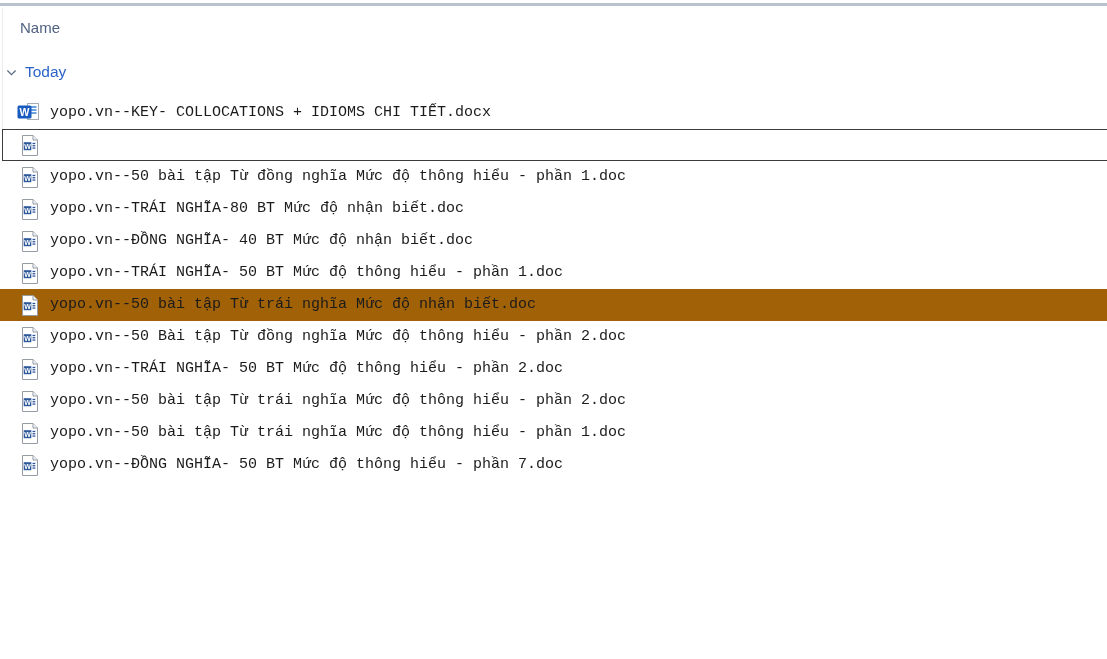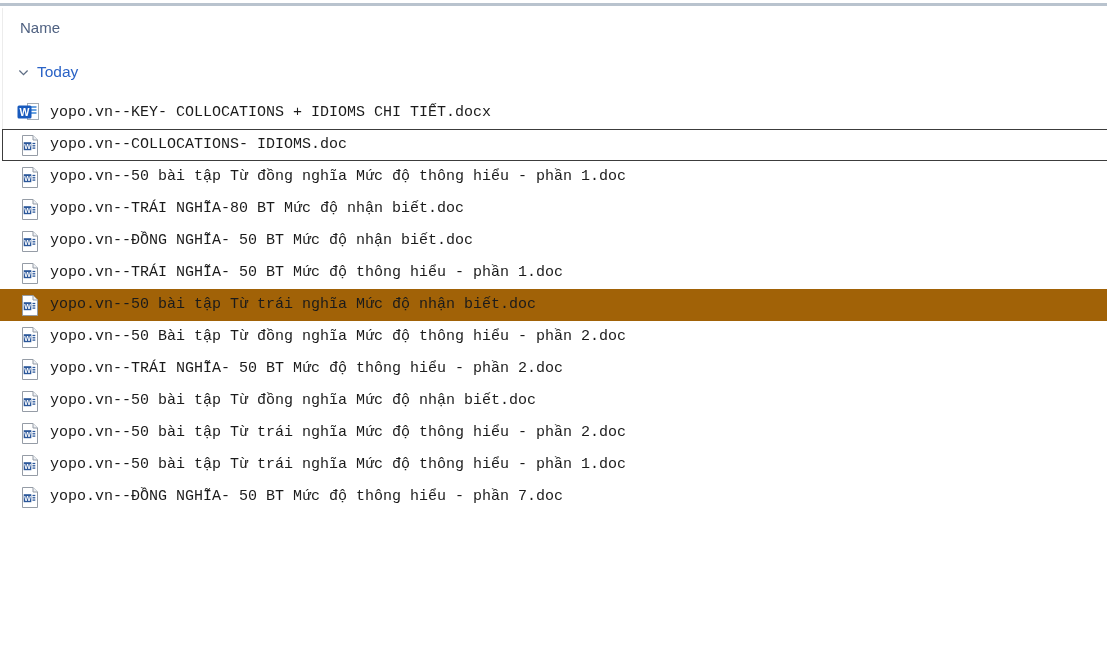--- a/index.html
+++ b/index.html
@@ -5,21 +5,21 @@
   * { margin:0; padding:0; box-sizing:border-box; }
   html,body { width:1107px; height:659px; background:#ffffff; overflow:hidden;
               font-family:"Liberation Sans","DejaVu Sans",sans-serif; }
   .stage { position:relative; width:922px; height:659px; background:#fff; }
 
   .top-line { position:absolute; top:3px; left:0; width:1107px; height:3px; background:#b9c3ce; }
   .left-line { position:absolute; top:8px; left:2px; width:1px; height:152px; background:#ececec; }
 
   .col-header { position:absolute; top:19px; left:20px; font-size:15px; color:#4f6181; cursor:default; }
 
-  .group-header { position:absolute; top:63px; left:16px; display:flex; align-items:center; gap:7px;
+  .group-header { position:absolute; top:63px; left:4px; display:flex; align-items:center; gap:7px;
                   color:#2b63c6; font-size:15.5px; cursor:default; }
   .chev { display:inline-flex; width:14px; height:14px; align-items:center; justify-content:center; }
 
   .rows { position:absolute; top:97px; left:0; width:1107px; }
   .row { position:relative; height:32px; display:flex; align-items:center; padding-left:17px;
          font-size:15px; color:#1b1b1b; white-space:nowrap; }
   .row .icon { width:24px; height:23px; margin-right:9px; display:inline-flex;
                align-items:center; justify-content:center; flex:0 0 auto; }
   .row .label { line-height:32px;font-family:Liberation Mono, monospace; }
   .row.selected { background:#a16207; }
@@ -65,21 +65,20 @@
           <svg width="21" height="23" viewBox="0 0 21 23">
     <path d="M3.5 1.5 h10.5 l4.5 4.5 v15.5 h-15 z" fill="#ffffff" stroke="#959ca6" stroke-width="1"></path>
     <path d="M14 1.5 v4.5 h4.5" fill="#eef1f5" stroke="#959ca6" stroke-width="1"></path>
     <rect x="4.7" y="8.2" width="7.6" height="8" fill="#2b579a"></rect>
     <text x="8.5" y="14.6" text-anchor="middle" font-size="7" font-weight="bold" fill="#ffffff" font-family="Liberation Sans, sans-serif">W</text>
     <line x1="13.5" y1="9.5" x2="16.3" y2="9.5" stroke="#2b579a" stroke-width="1.3"></line>
     <line x1="13.5" y1="11.8" x2="16.3" y2="11.8" stroke="#2b579a" stroke-width="1.3"></line>
     <line x1="13.5" y1="14.1" x2="16.3" y2="14.1" stroke="#2b579a" stroke-width="1.3"></line>
   </svg>
         </span>
-    <span class="label">yopo.vn--COLLOCATIONS- IDIOMS.doc</span>
   </div>
 
   <div class="row">
     <span class="icon">
           <svg width="21" height="23" viewBox="0 0 21 23">
     <path d="M3.5 1.5 h10.5 l4.5 4.5 v15.5 h-15 z" fill="#ffffff" stroke="#959ca6" stroke-width="1"></path>
     <path d="M14 1.5 v4.5 h4.5" fill="#eef1f5" stroke="#959ca6" stroke-width="1"></path>
     <rect x="4.7" y="8.2" width="7.6" height="8" fill="#2b579a"></rect>
     <text x="8.5" y="14.6" text-anchor="middle" font-size="7" font-weight="bold" fill="#ffffff" font-family="Liberation Sans, sans-serif">W</text>
     <line x1="13.5" y1="9.5" x2="16.3" y2="9.5" stroke="#2b579a" stroke-width="1.3"></line>
@@ -111,21 +110,21 @@
           <svg width="21" height="23" viewBox="0 0 21 23">
     <path d="M3.5 1.5 h10.5 l4.5 4.5 v15.5 h-15 z" fill="#ffffff" stroke="#959ca6" stroke-width="1"></path>
     <path d="M14 1.5 v4.5 h4.5" fill="#eef1f5" stroke="#959ca6" stroke-width="1"></path>
     <rect x="4.7" y="8.2" width="7.6" height="8" fill="#2b579a"></rect>
     <text x="8.5" y="14.6" text-anchor="middle" font-size="7" font-weight="bold" fill="#ffffff" font-family="Liberation Sans, sans-serif">W</text>
     <line x1="13.5" y1="9.5" x2="16.3" y2="9.5" stroke="#2b579a" stroke-width="1.3"></line>
     <line x1="13.5" y1="11.8" x2="16.3" y2="11.8" stroke="#2b579a" stroke-width="1.3"></line>
     <line x1="13.5" y1="14.1" x2="16.3" y2="14.1" stroke="#2b579a" stroke-width="1.3"></line>
   </svg>
         </span>
-    <span class="label">yopo.vn--ĐỒNG NGHĨA- 50 BT Mức độ nhận biết.doc</span>
+    <span class="label">yopo.vn--ĐỒNG NGHĨA- 40 BT Mức độ nhận biết.doc</span>
   </div>
 
   <div class="row">
     <span class="icon">
           <svg width="21" height="23" viewBox="0 0 21 23">
     <path d="M3.5 1.5 h10.5 l4.5 4.5 v15.5 h-15 z" fill="#ffffff" stroke="#959ca6" stroke-width="1"></path>
     <path d="M14 1.5 v4.5 h4.5" fill="#eef1f5" stroke="#959ca6" stroke-width="1"></path>
     <rect x="4.7" y="8.2" width="7.6" height="8" fill="#2b579a"></rect>
     <text x="8.5" y="14.6" text-anchor="middle" font-size="7" font-weight="bold" fill="#ffffff" font-family="Liberation Sans, sans-serif">W</text>
     <line x1="13.5" y1="9.5" x2="16.3" y2="9.5" stroke="#2b579a" stroke-width="1.3"></line>
@@ -174,34 +173,20 @@
     <rect x="4.7" y="8.2" width="7.6" height="8" fill="#2b579a"></rect>
     <text x="8.5" y="14.6" text-anchor="middle" font-size="7" font-weight="bold" fill="#ffffff" font-family="Liberation Sans, sans-serif">W</text>
     <line x1="13.5" y1="9.5" x2="16.3" y2="9.5" stroke="#2b579a" stroke-width="1.3"></line>
     <line x1="13.5" y1="11.8" x2="16.3" y2="11.8" stroke="#2b579a" stroke-width="1.3"></line>
     <line x1="13.5" y1="14.1" x2="16.3" y2="14.1" stroke="#2b579a" stroke-width="1.3"></line>
   </svg>
         </span>
     <span class="label">yopo.vn--TRÁI NGHĨA- 50 BT Mức độ thông hiểu - phần 2.doc</span>
   </div>
 
-  <div class="row">
-    <span class="icon">
-          <svg width="21" height="23" viewBox="0 0 21 23">
-    <path d="M3.5 1.5 h10.5 l4.5 4.5 v15.5 h-15 z" fill="#ffffff" stroke="#959ca6" stroke-width="1"></path>
-    <path d="M14 1.5 v4.5 h4.5" fill="#eef1f5" stroke="#959ca6" stroke-width="1"></path>
-    <rect x="4.7" y="8.2" width="7.6" height="8" fill="#2b579a"></rect>
-    <text x="8.5" y="14.6" text-anchor="middle" font-size="7" font-weight="bold" fill="#ffffff" font-family="Liberation Sans, sans-serif">W</text>
-    <line x1="13.5" y1="9.5" x2="16.3" y2="9.5" stroke="#2b579a" stroke-width="1.3"></line>
-    <line x1="13.5" y1="11.8" x2="16.3" y2="11.8" stroke="#2b579a" stroke-width="1.3"></line>
-    <line x1="13.5" y1="14.1" x2="16.3" y2="14.1" stroke="#2b579a" stroke-width="1.3"></line>
-  </svg>
-        </span>
-    <span class="label">yopo.vn--50 bài tập Từ đồng nghĩa Mức độ nhận biết.doc</span>
-  </div>
 
   <div class="row">
     <span class="icon">
           <svg width="21" height="23" viewBox="0 0 21 23">
     <path d="M3.5 1.5 h10.5 l4.5 4.5 v15.5 h-15 z" fill="#ffffff" stroke="#959ca6" stroke-width="1"></path>
     <path d="M14 1.5 v4.5 h4.5" fill="#eef1f5" stroke="#959ca6" stroke-width="1"></path>
     <rect x="4.7" y="8.2" width="7.6" height="8" fill="#2b579a"></rect>
     <text x="8.5" y="14.6" text-anchor="middle" font-size="7" font-weight="bold" fill="#ffffff" font-family="Liberation Sans, sans-serif">W</text>
     <line x1="13.5" y1="9.5" x2="16.3" y2="9.5" stroke="#2b579a" stroke-width="1.3"></line>
     <line x1="13.5" y1="11.8" x2="16.3" y2="11.8" stroke="#2b579a" stroke-width="1.3"></line>

